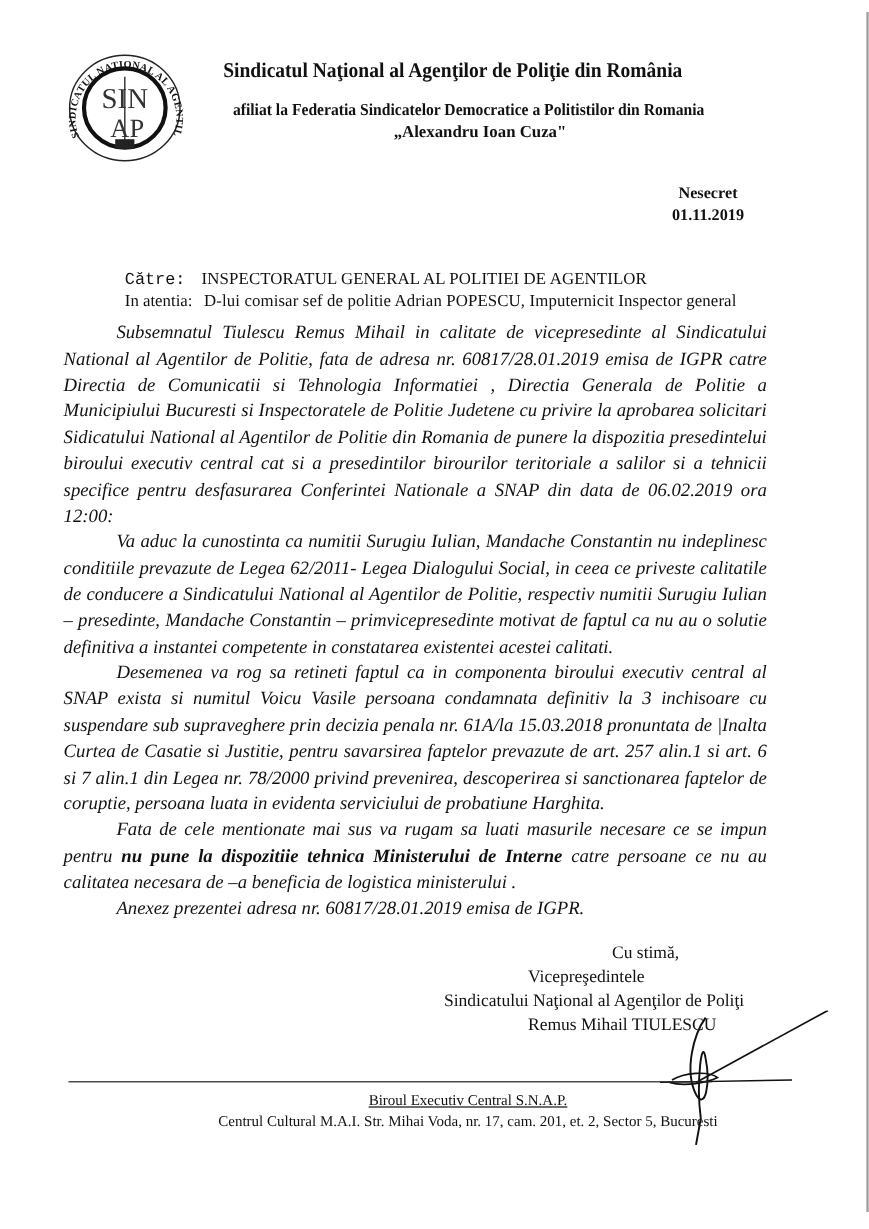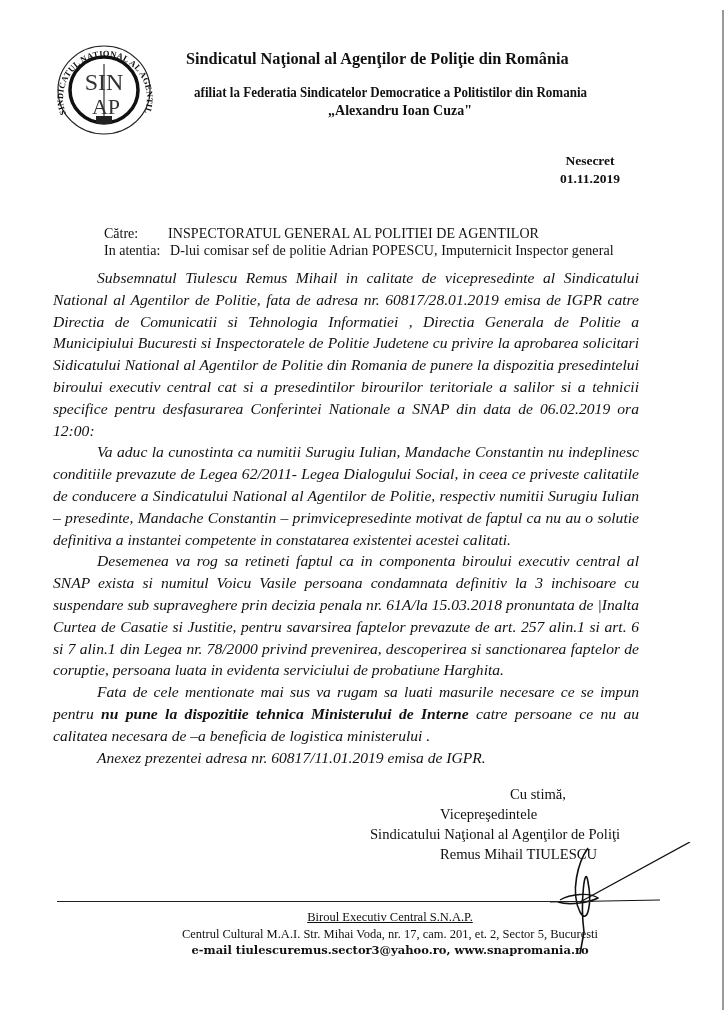--- a/index.html
+++ b/index.html
@@ -13,21 +13,21 @@
                font-weight: bold; font-size: 17.5px; letter-spacing: 0px; transform: scaleX(0.93); transform-origin: left; }
   .hdr-aff { position: absolute; left: 172px; top: 85px; width: 470px; text-align: center;
              font-weight: bold; font-size: 14px; transform: scaleX(0.93); transform-origin: left; white-space: nowrap; }
   .hdr-aff2 { position: absolute; left: 180px; top: 103px; width: 440px; text-align: center;
               font-weight: bold; font-size: 14px; }
 
   .nesecret { position: absolute; left: 540px; top: 152px; width: 100px; text-align: center;
               font-weight: bold; font-size: 13.5px; line-height: 18px; }
 
   .catre { position: absolute; left: 104px; top: 225px; font-size: 14px; line-height: 17px; white-space: nowrap; }
-  .catre .lbl { display: inline-block; width: 64px; }
+  .catre .lbl { display: inline-block; width: 64px; font-family: Liberation Mono, monospace; }
   .catre .lbl2 { display: inline-block; width: 66px; }
   .catre .val { letter-spacing: 0.1px; }
 
   .body { position: absolute; left: 53px; top: 267px; width: 586px; font-size: 15.6px; line-height: 21.8px;
           text-align: justify; }
   .body p { margin: 0; text-indent: 44px; font-style: italic; }
   .body p.last { text-align: left; }
   .body b { font-weight: bold; }
 
   .closing { position: absolute; left: 370px; top: 784px; width: 320px; 
@@ -83,21 +83,21 @@
     <div>
       <span class="lbl2">In atentia:</span><span class="val">D-lui comisar sef de politie Adrian POPESCU, Imputernicit Inspector general</span>
     </div>
   </div>
 
   <div class="body">
     <p>Subsemnatul Tiulescu Remus Mihail in calitate de vicepresedinte al Sindicatului National al Agentilor de Politie, fata de adresa nr. 60817/28.01.2019 emisa de IGPR catre Directia de Comunicatii si Tehnologia Informatiei , Directia Generala de Politie a Municipiului Bucuresti si Inspectoratele de Politie Judetene cu privire la aprobarea solicitari Sidicatului National al Agentilor de Politie din Romania de punere la dispozitia presedintelui biroului executiv central cat si a presedintilor birourilor teritoriale a salilor si a tehnicii specifice pentru desfasurarea Conferintei Nationale a SNAP din data de 06.02.2019 ora 12:00:</p>
     <p>Va aduc la cunostinta ca numitii Surugiu Iulian, Mandache Constantin nu indeplinesc conditiile prevazute de Legea 62/2011- Legea Dialogului Social, in ceea ce priveste calitatile de conducere a Sindicatului National al Agentilor de Politie, respectiv numitii Surugiu Iulian – presedinte, Mandache Constantin – primvicepresedinte motivat de faptul ca nu au o solutie definitiva a instantei competente in constatarea existentei acestei calitati.</p>
     <p>Desemenea va rog sa retineti faptul ca in componenta biroului executiv central al SNAP exista si numitul Voicu Vasile persoana condamnata definitiv la 3 inchisoare cu suspendare sub supraveghere prin decizia penala nr. 61A/la 15.03.2018 pronuntata de |Inalta Curtea de Casatie si Justitie, pentru savarsirea faptelor prevazute de art. 257 alin.1 si art. 6 si 7 alin.1 din Legea nr. 78/2000 privind prevenirea, descoperirea si sanctionarea faptelor de coruptie, persoana luata in evidenta serviciului de probatiune Harghita.</p>
     <p><span>Fata de cele mentionate mai sus va rugam sa luati masurile necesare ce se impun pentru </span><b>nu pune la dispozitiie tehnica Ministerului de Interne</b><span>  catre persoane ce nu au calitatea necesara de –a beneficia de logistica ministerului .</span></p>
-    <p class="last">Anexez prezentei  adresa nr. 60817/11.01.2019 emisa de IGPR.</p>
+    <p class="last">Anexez prezentei  adresa nr. 60817/28.01.2019 emisa de IGPR.</p>
   </div>
 
   <div class="closing">
     <div class="c1">Cu stimă,</div>
     <div class="c2">Vicepreşedintele</div>
     <div class="c3">Sindicatului Naţional al Agenţilor de Poliţi</div>
     <div class="c4">Remus Mihail TIULESCU</div>
   </div>
 
   <svg class="sig" viewBox="0 0 160 120">
@@ -105,15 +105,14 @@
     <path d="M 20 58 C 30 52, 50 50, 58 56 C 50 60, 30 64, 18 60" fill="none" stroke="#111" stroke-width="1.4"></path>
     <path d="M 10 60 L 120 58" fill="none" stroke="#111" stroke-width="1.2"></path>
     <path d="M 40 60 L 150 0" fill="none" stroke="#111" stroke-width="1.4"></path>
   </svg>
 
   <div class="footline"></div>
 
   <div class="footer">
     <div class="f1">Biroul Executiv Central S.N.A.P.</div>
     <div>Centrul Cultural M.A.I. Str. Mihai Voda, nr. 17, cam. 201, et. 2, Sector 5, Bucuresti</div>
-    <div class="f4">e-mail tiulescuremus.sector3@yahoo.ro, www.snapromania.ro</div>
   </div>
 </div>
 
 </body></html>

